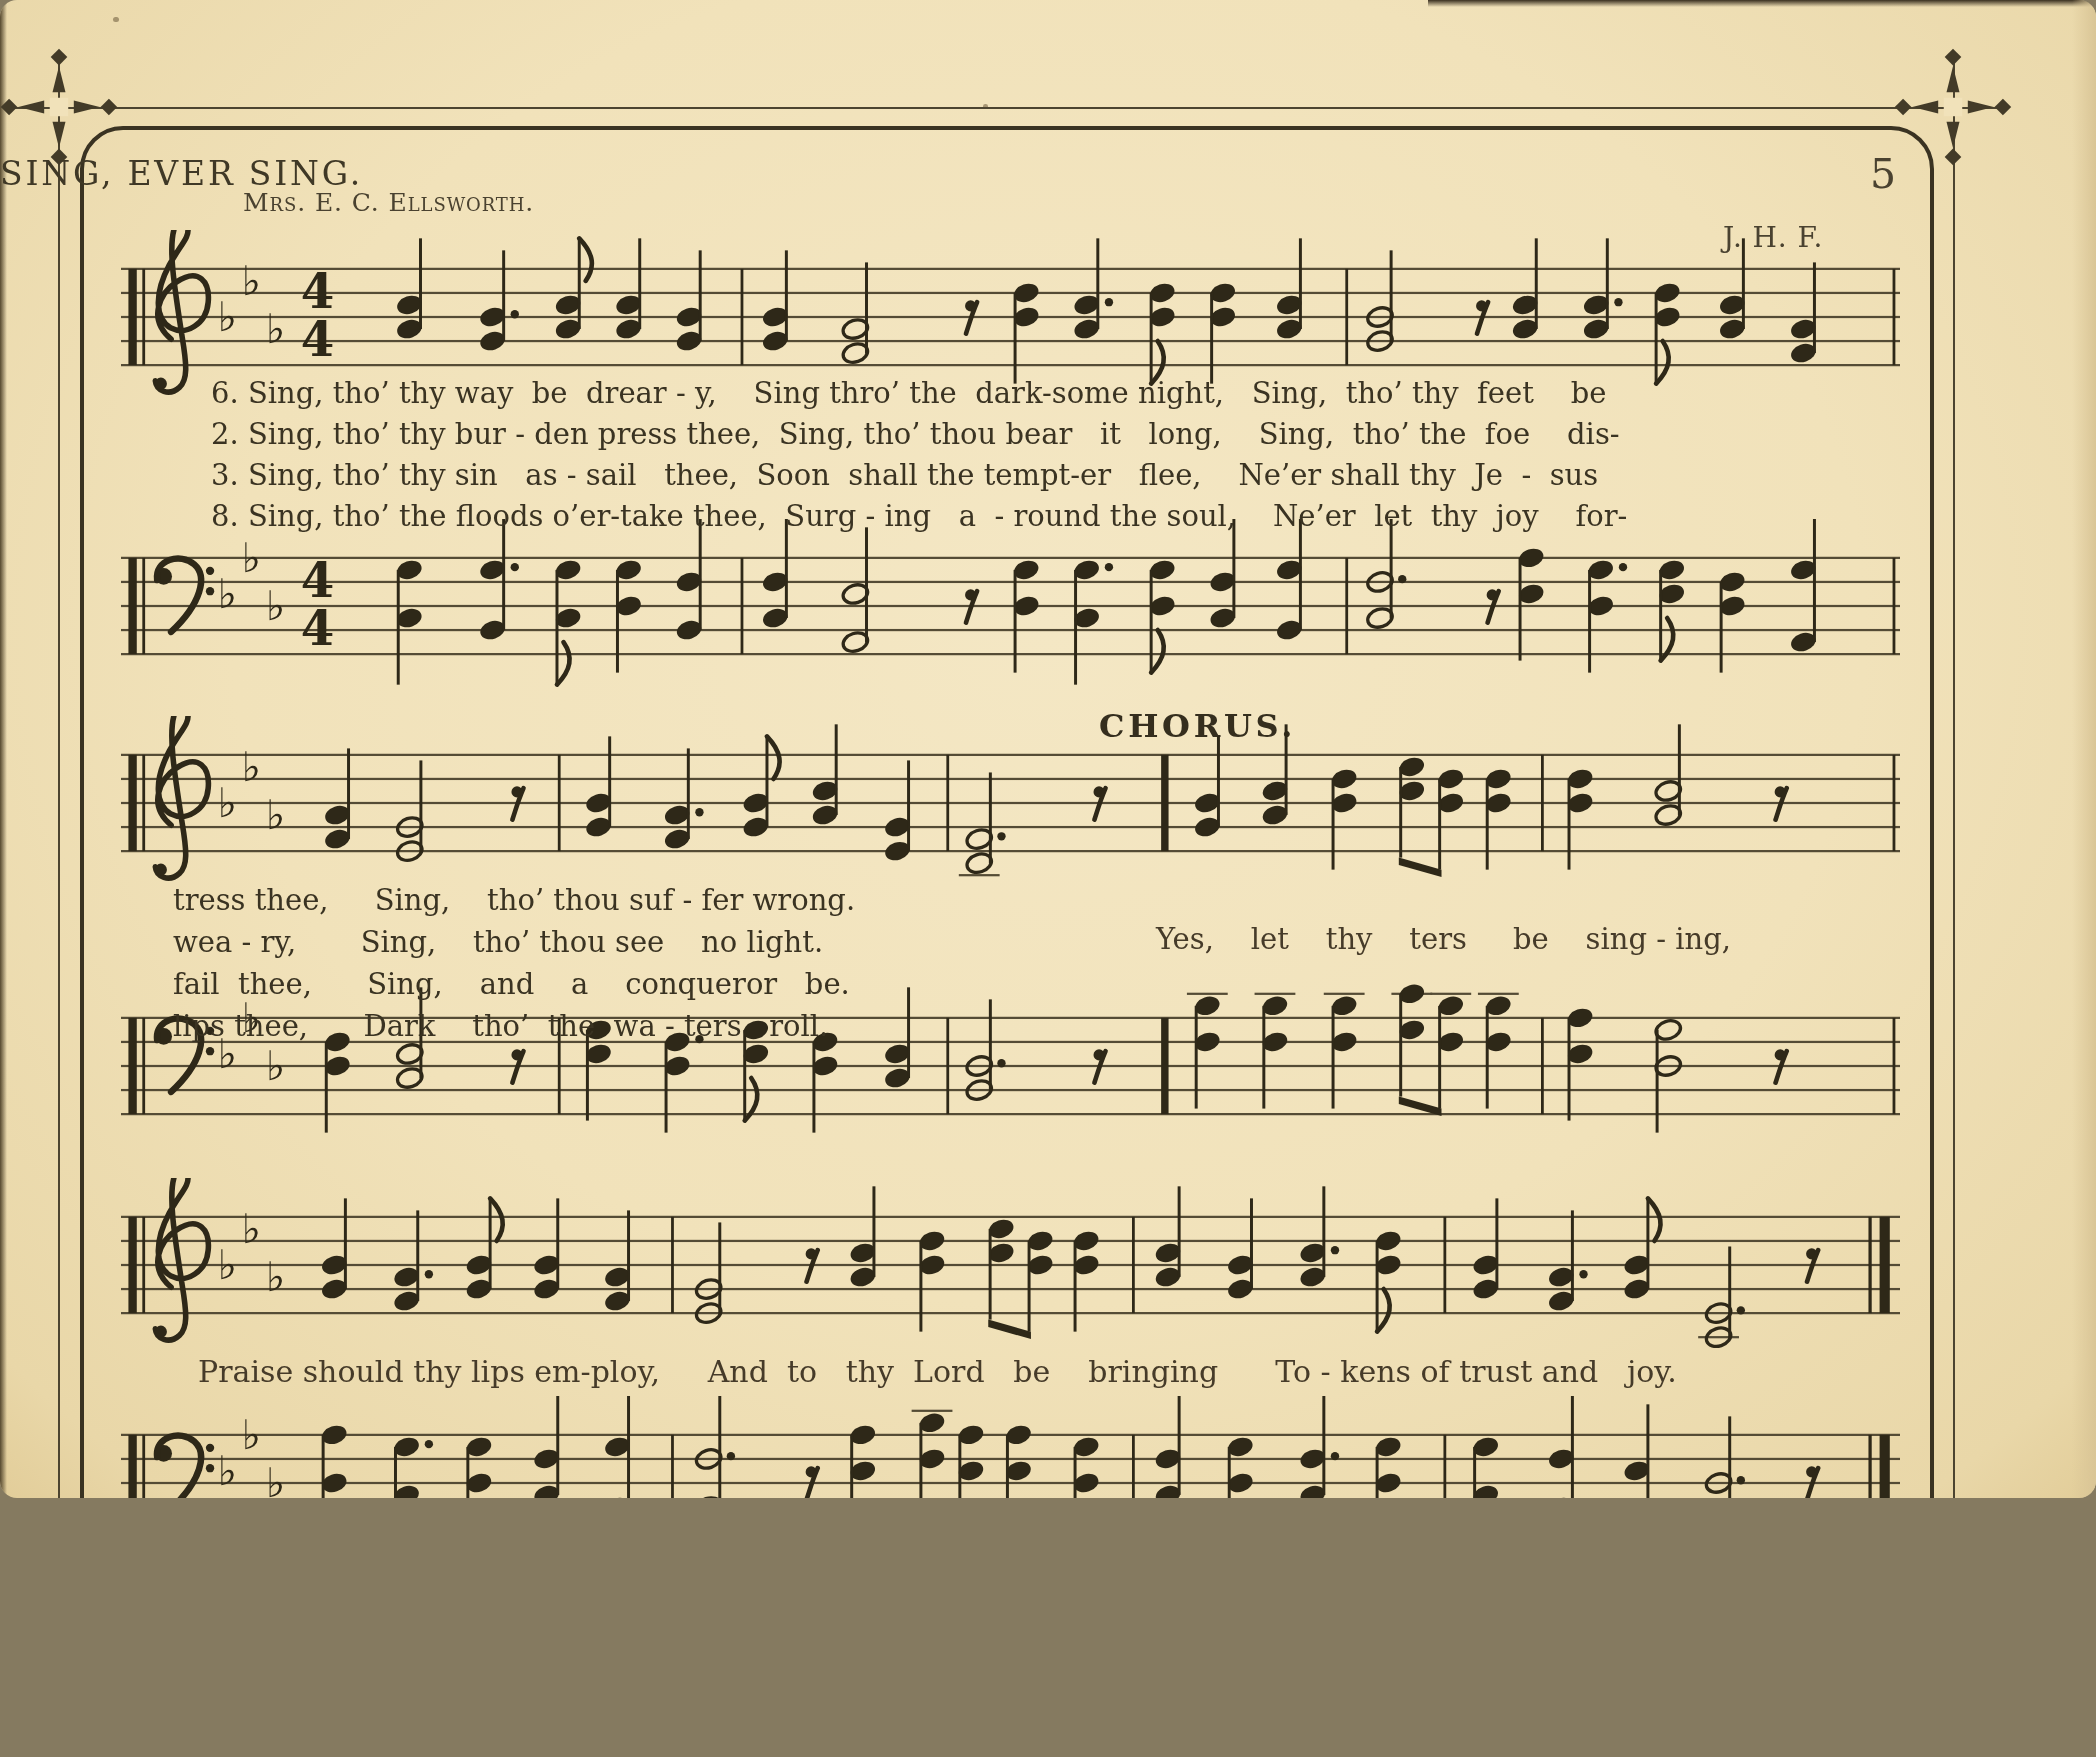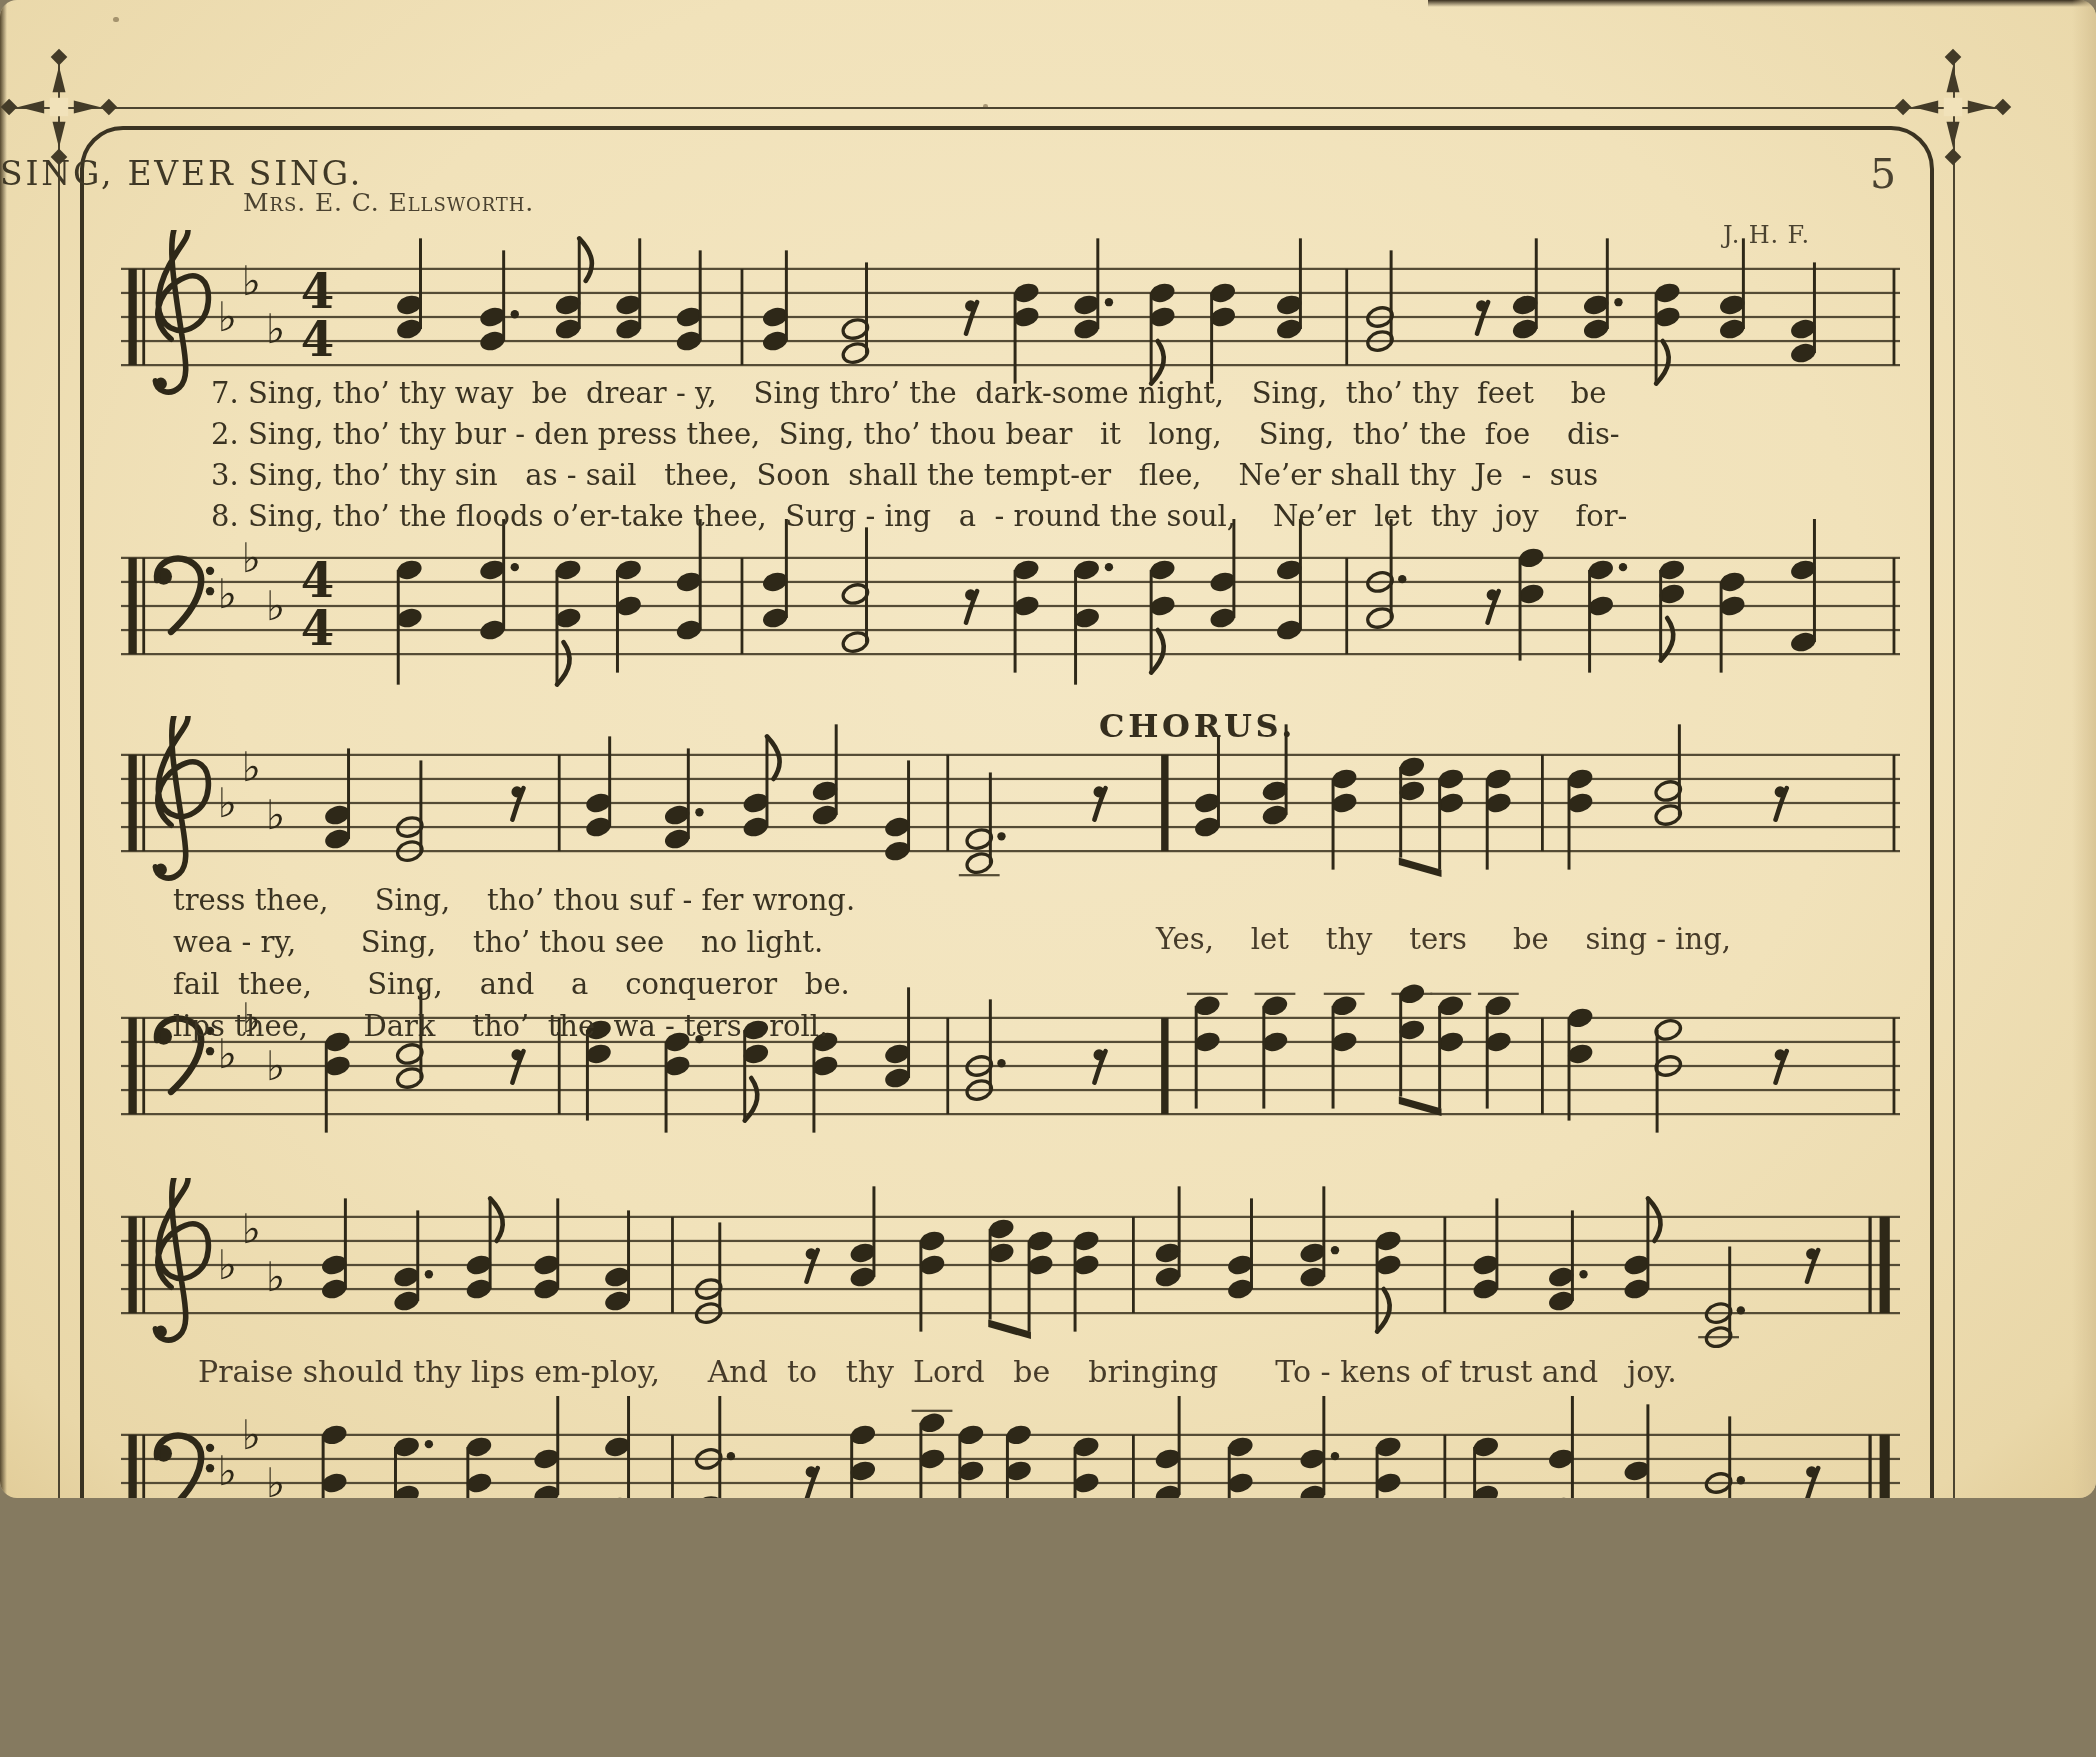--- a/index.html
+++ b/index.html
@@ -17,21 +17,21 @@
     background:linear-gradient(270deg,#d9c596,rgba(217,197,150,0));}
   .frame-line{position:absolute;background:#4c4430;}
   .inner-frame{position:absolute;left:80px;top:126px;width:1846px;height:1499px;
     border:4.6px solid #3a3322;border-radius:43px;}
   .corner{position:absolute;width:122px;height:122px;}
   .credit-left{position:absolute;left:243px;top:188px;font-size:25px;
     font-variant:small-caps;letter-spacing:0.9px;color:#4a4230;}
   .title{position:absolute;left:0;right:0;top:154px;text-align:left;
     font-size:33px;letter-spacing:2.8px;color:#3f3826;}
   .page-number{position:absolute;left:1870px;top:150px;font-size:41px;color:#4a4230;}
-  .credit-right{position:absolute;left:1723px;top:221px;font-size:24px;
+  .credit-right{position:absolute;left:1723px;top:221px;font-size:28px;
     font-variant:small-caps;letter-spacing:0.9px;color:#4a4230;}
   .chorus-label{position:absolute;left:1099px;top:707px;font-size:32px;font-weight:bold;
     letter-spacing:3.7px;color:#352e1e;}
   .staff{position:absolute;left:121px;width:1779px;height:174px;}
   .staff svg{display:block;width:100%;height:100%;}
   .lyric{position:absolute;white-space:pre;color:#463b29;}
   .verse-block .lyric-line{font-size:29px;line-height:41px;}
   .verse-block{position:absolute;left:211px;top:373px;}
   .refrain-left{position:absolute;left:173px;top:879px;}
   .refrain-left .lyric-line{font-size:29px;line-height:42px;}
@@ -646,21 +646,21 @@
         <rect x="1732.8000000000002" y="22" width="3.2" height="124" fill="#2e2818"></rect>
         <circle cx="1746.4" cy="91" r="4.5" fill="#2e2818"></circle>
         <circle cx="1822.768" cy="82" r="6" fill="#2e2818"></circle>
         <path d="M 1829.768 78 C 1823.768 92 1821.768 100 1817.768 112" fill="none" stroke="#2e2818" stroke-width="5" stroke-linecap="round"></path>
         <rect x="1884" y="42" width="3.5" height="104" fill="#2e2818"></rect>
         <rect x="1896" y="42" width="11" height="104" fill="#2e2818"></rect>
       </svg>
     </div>
 
   <div class="verse-block">
-    <div class="lyric-line">7. Sing, tho’ thy way  be  drear - y,    Sing thro’ the  dark-some night,   Sing,  tho’ thy  feet    be</div>
+    <div class="lyric-line">6. Sing, tho’ thy way  be  drear - y,    Sing thro’ the  dark-some night,   Sing,  tho’ thy  feet    be</div>
     <div class="lyric-line">2. Sing, tho’ thy bur - den press thee,  Sing, tho’ thou bear   it   long,    Sing,  tho’ the  foe    dis-</div>
     <div class="lyric-line">3. Sing, tho’ thy sin   as - sail   thee,  Soon  shall the tempt-er   flee,    Ne’er shall thy  Je  -  sus</div>
     <div class="lyric-line">8. Sing, tho’ the floods o’er-take thee,  Surg - ing   a  - round the soul,    Ne’er  let  thy  joy    for-</div>
   </div>
 
   <div class="refrain-left">
     <div class="lyric-line">tress thee,     Sing,    tho’ thou suf - fer wrong.</div>
     <div class="lyric-line">wea - ry,       Sing,    tho’ thou see    no light.</div>
     <div class="lyric-line">fail  thee,      Sing,    and    a    conqueror   be.</div>
     <div class="lyric-line">lips thee,      Dark    tho’  the  wa - ters   roll.</div>

